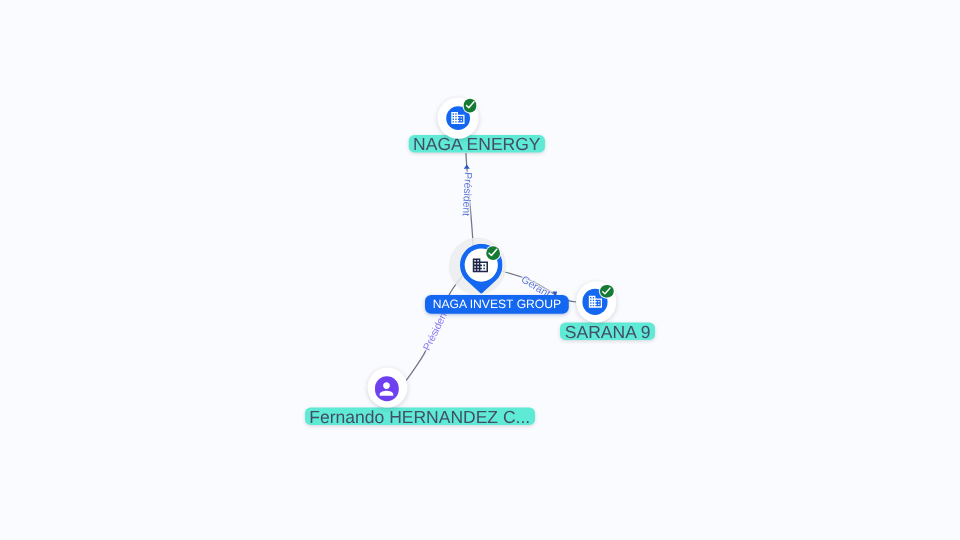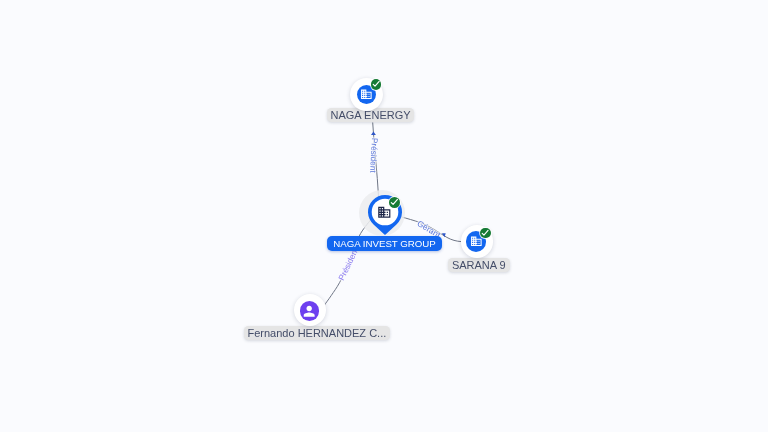--- a/index.html
+++ b/index.html
@@ -8,25 +8,25 @@
   #canvas{position:relative;width:768px;height:432px;background:#fafbfe;}
   svg#edge-layer{position:absolute;left:0;top:0;width:768px;height:432px;pointer-events:none;z-index:1;}
   .node{position:absolute;z-index:3;}
   .halo{position:absolute;border-radius:50%;background:#ebecee;opacity:.85;}
   .disc{position:absolute;border-radius:50%;background:#ffffff;
         box-shadow:0 1px 4px rgba(30,40,70,.18);}
   .inner{position:absolute;border-radius:50%;display:flex;align-items:center;justify-content:center;}
   .badge{position:absolute;border-radius:50%;background:#157a34;display:flex;align-items:center;justify-content:center;box-shadow:0 0 0 .9px rgba(255,255,255,.85);}
   .pin{position:absolute;}
   .label{position:absolute;z-index:2;white-space:nowrap;border-radius:4.5px;
-         font-size:11px;line-height:14px;height:14px;padding:0 3.8px;
-         color:#444d68;background:#e5e5e5;box-shadow:0 1px 3px rgba(30,40,70,.17);}
+         font-size:14px;line-height:14px;height:14px;padding:0 3.8px;
+         color:#444d68;background:#5eead4;box-shadow:0 1px 3px rgba(30,40,70,.17);}
   .label.sel{background:#1367f0;color:#ffffff;border-radius:5px;
              font-size:9.7px;line-height:15px;height:15px;padding:0 6.5px;
-             box-shadow:0 1px 3px rgba(20,60,160,.3);}
+             box-shadow:0 1px 3px rgba(20,60,160,.3);margin-left:13px;}
   .edge-label{position:absolute;z-index:1;font-size:8.3px;line-height:8.3px;white-space:nowrap;transform-origin:0 0;
     text-shadow:0 0 2.5px #fafbfe,0 0 2.5px #fafbfe,0 0 2px #fafbfe,0 0 2px #fafbfe,0 0 1.5px #fafbfe,0 0 1.5px #fafbfe,0 0 1px #fafbfe;}
 </style>
 </head>
 <body>
 
 <div id="canvas">
 
   <svg id="edge-layer" viewBox="0 0 768 432">
     <g>

